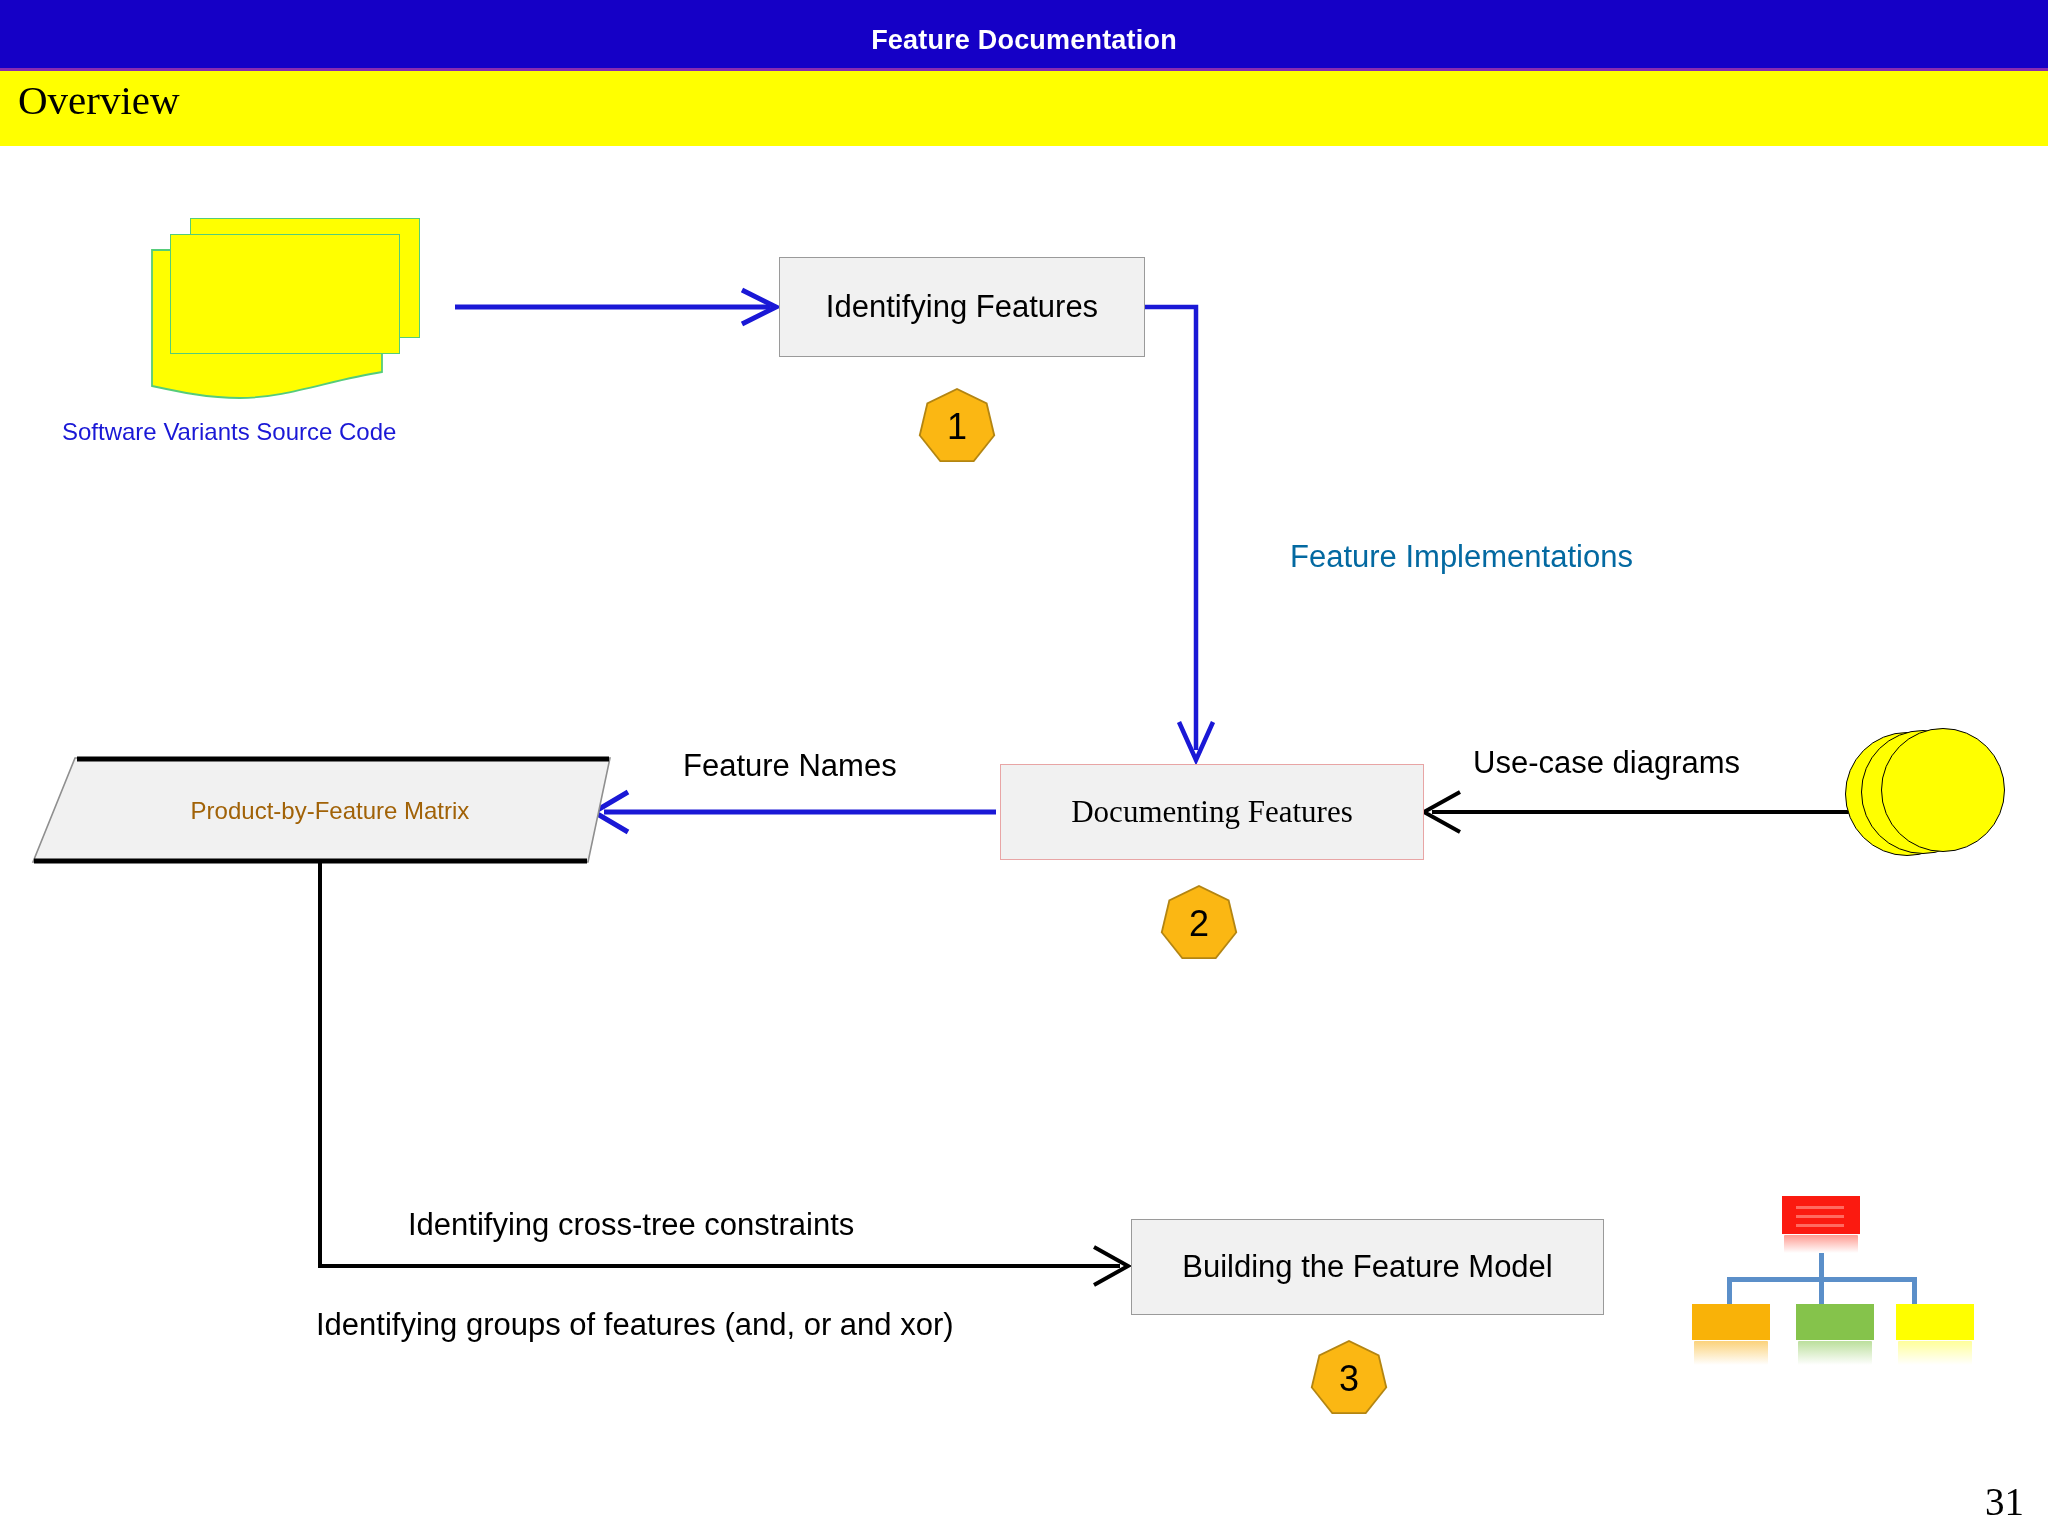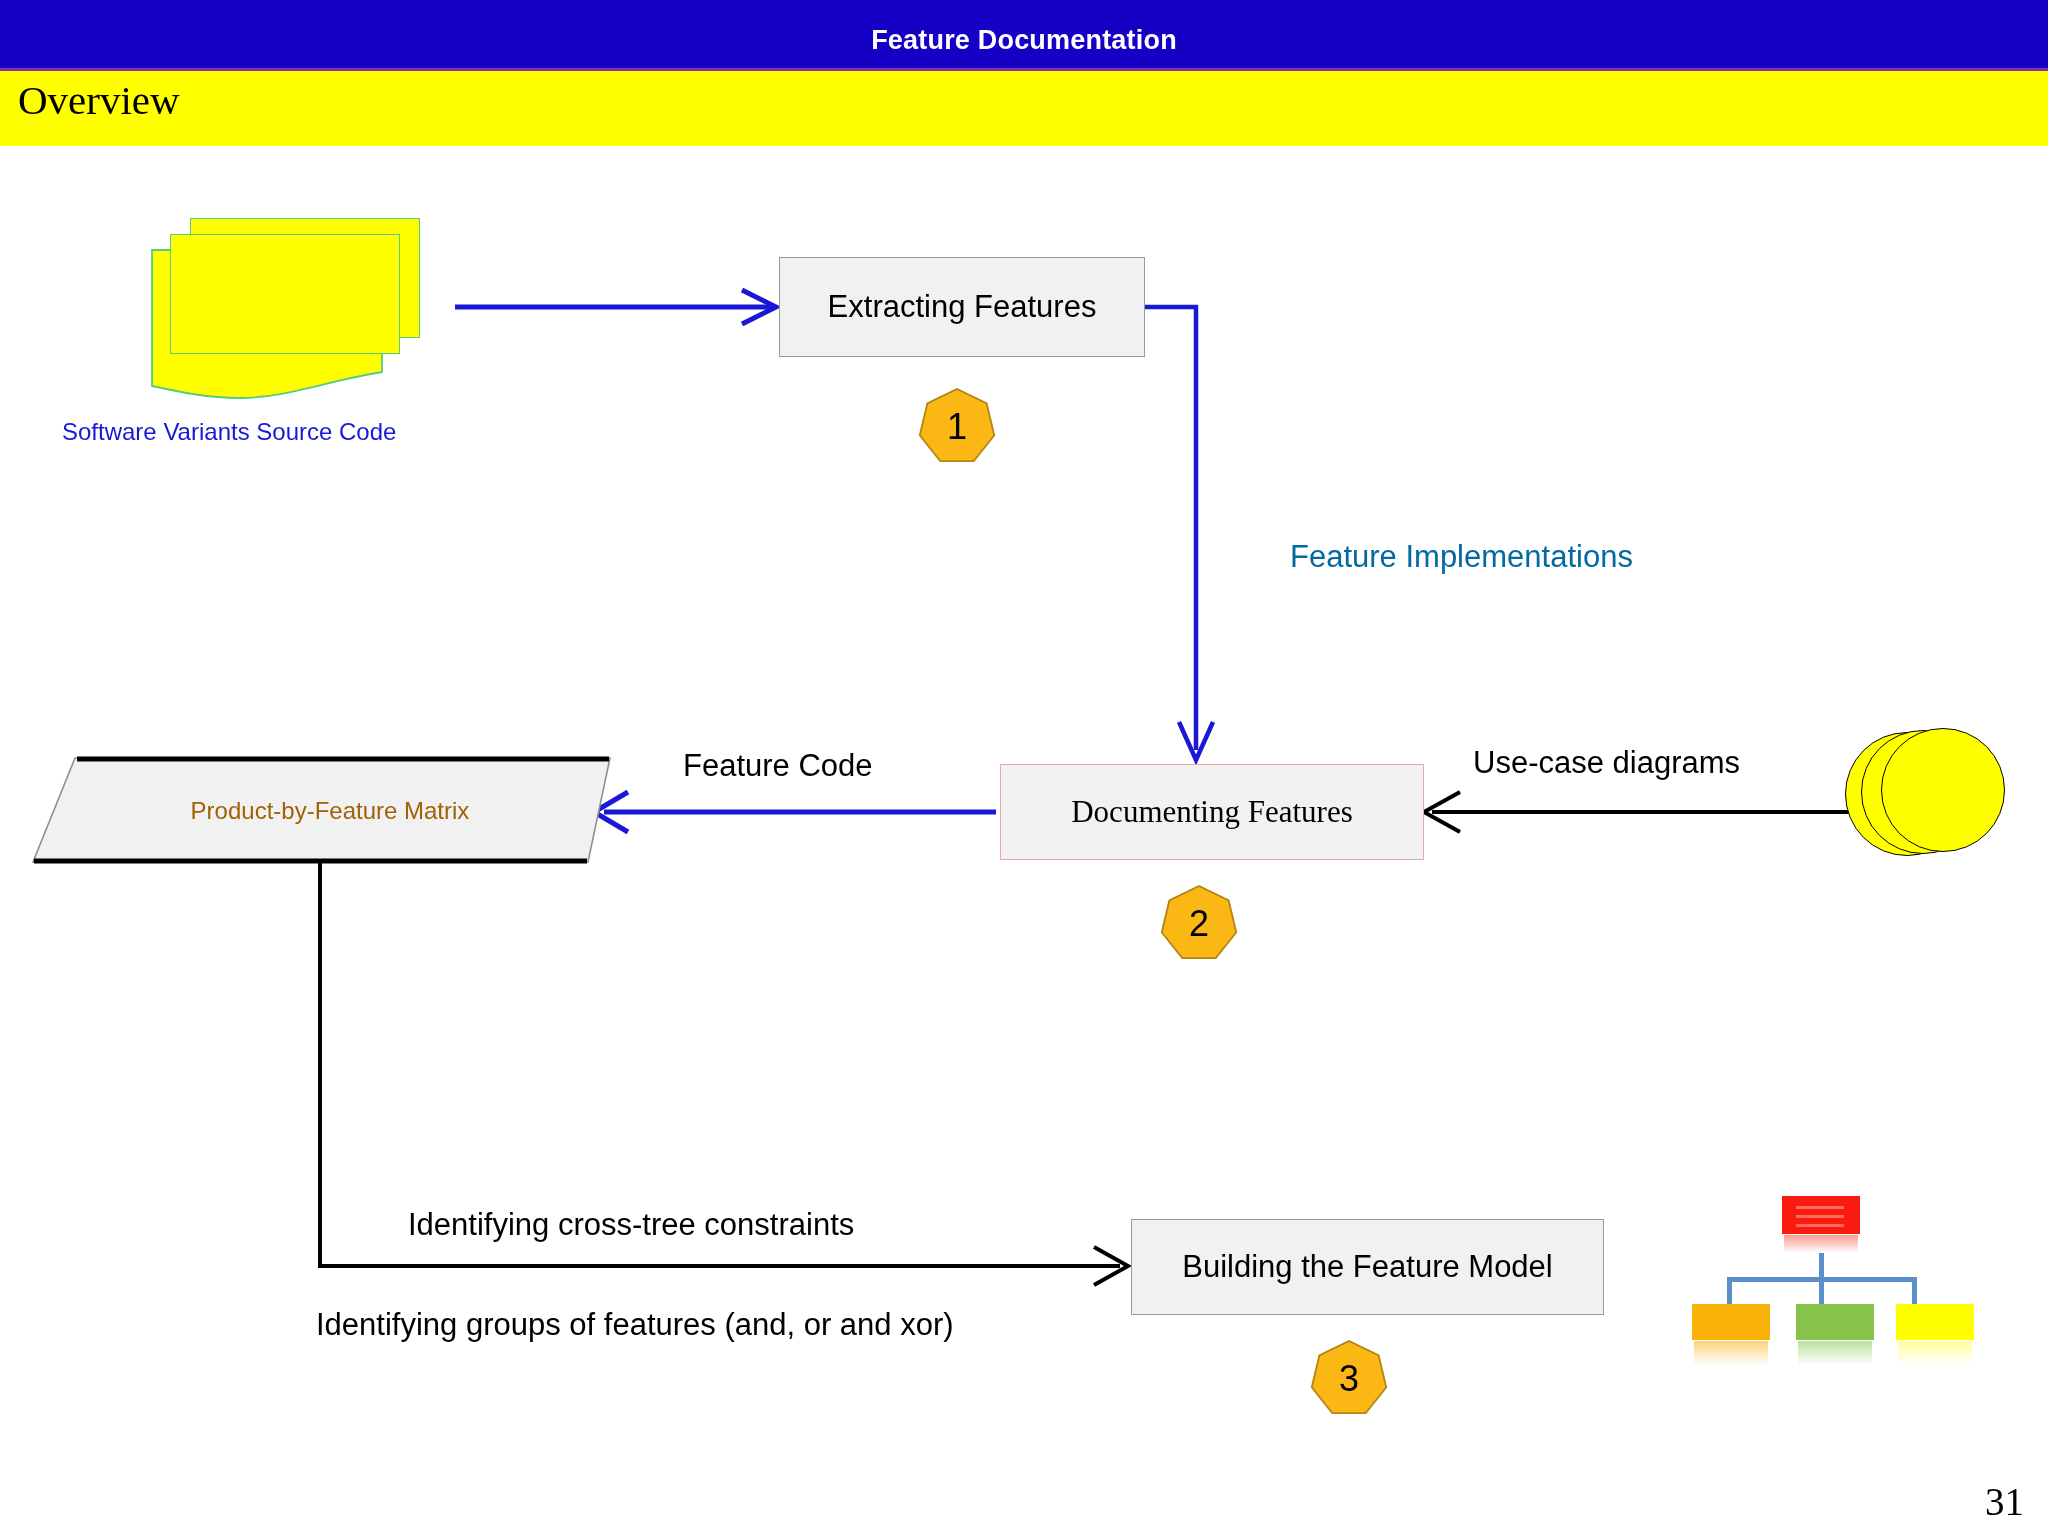--- a/index.html
+++ b/index.html
@@ -246,21 +246,21 @@
   </g>
 </svg>
 
 <div id="doc-stack">
   <div class="doc-page" id="doc-page-3"></div>
   <div class="doc-page" id="doc-page-2"></div>
 </div>
 <div id="doc-label">Software Variants Source Code</div>
 
 <div class="proc-box" id="box-extracting">
-  <span>Extracting Features</span>
+  <span>Identifying Features</span>
 </div>
 <div class="badge-ring" id="badge-1-ring"></div>
 <div class="badge" id="badge-1">1</div>
 
 <div class="proc-box pink" id="box-documenting">
   <span>Documenting Features</span>
 </div>
 <div class="badge-ring" id="badge-2-ring"></div>
 <div class="badge" id="badge-2">2</div>
 
@@ -293,18 +293,18 @@
 
   <div class="tree-refl" id="tree-child-1-refl"></div>
   <div class="tree-refl" id="tree-child-2-refl"></div>
   <div class="tree-refl" id="tree-child-3-refl"></div>
   <div class="tree-node" id="tree-child-1"></div>
   <div class="tree-node" id="tree-child-2"></div>
   <div class="tree-node" id="tree-child-3"></div>
 </div>
 
 <div class="edge-label blue" id="label-feature-impl">Feature Implementations</div>
-<div class="edge-label" id="label-feature-names">Feature Code</div>
+<div class="edge-label" id="label-feature-names">Feature Names</div>
 <div class="edge-label" id="label-usecase">Use-case diagrams</div>
 <div class="edge-label" id="label-crosstree">Identifying cross-tree constraints</div>
 <div class="edge-label" id="label-groups">Identifying groups of features (and, or and xor)</div>
 
 <div id="page-number">31</div>
 
 </body></html>

